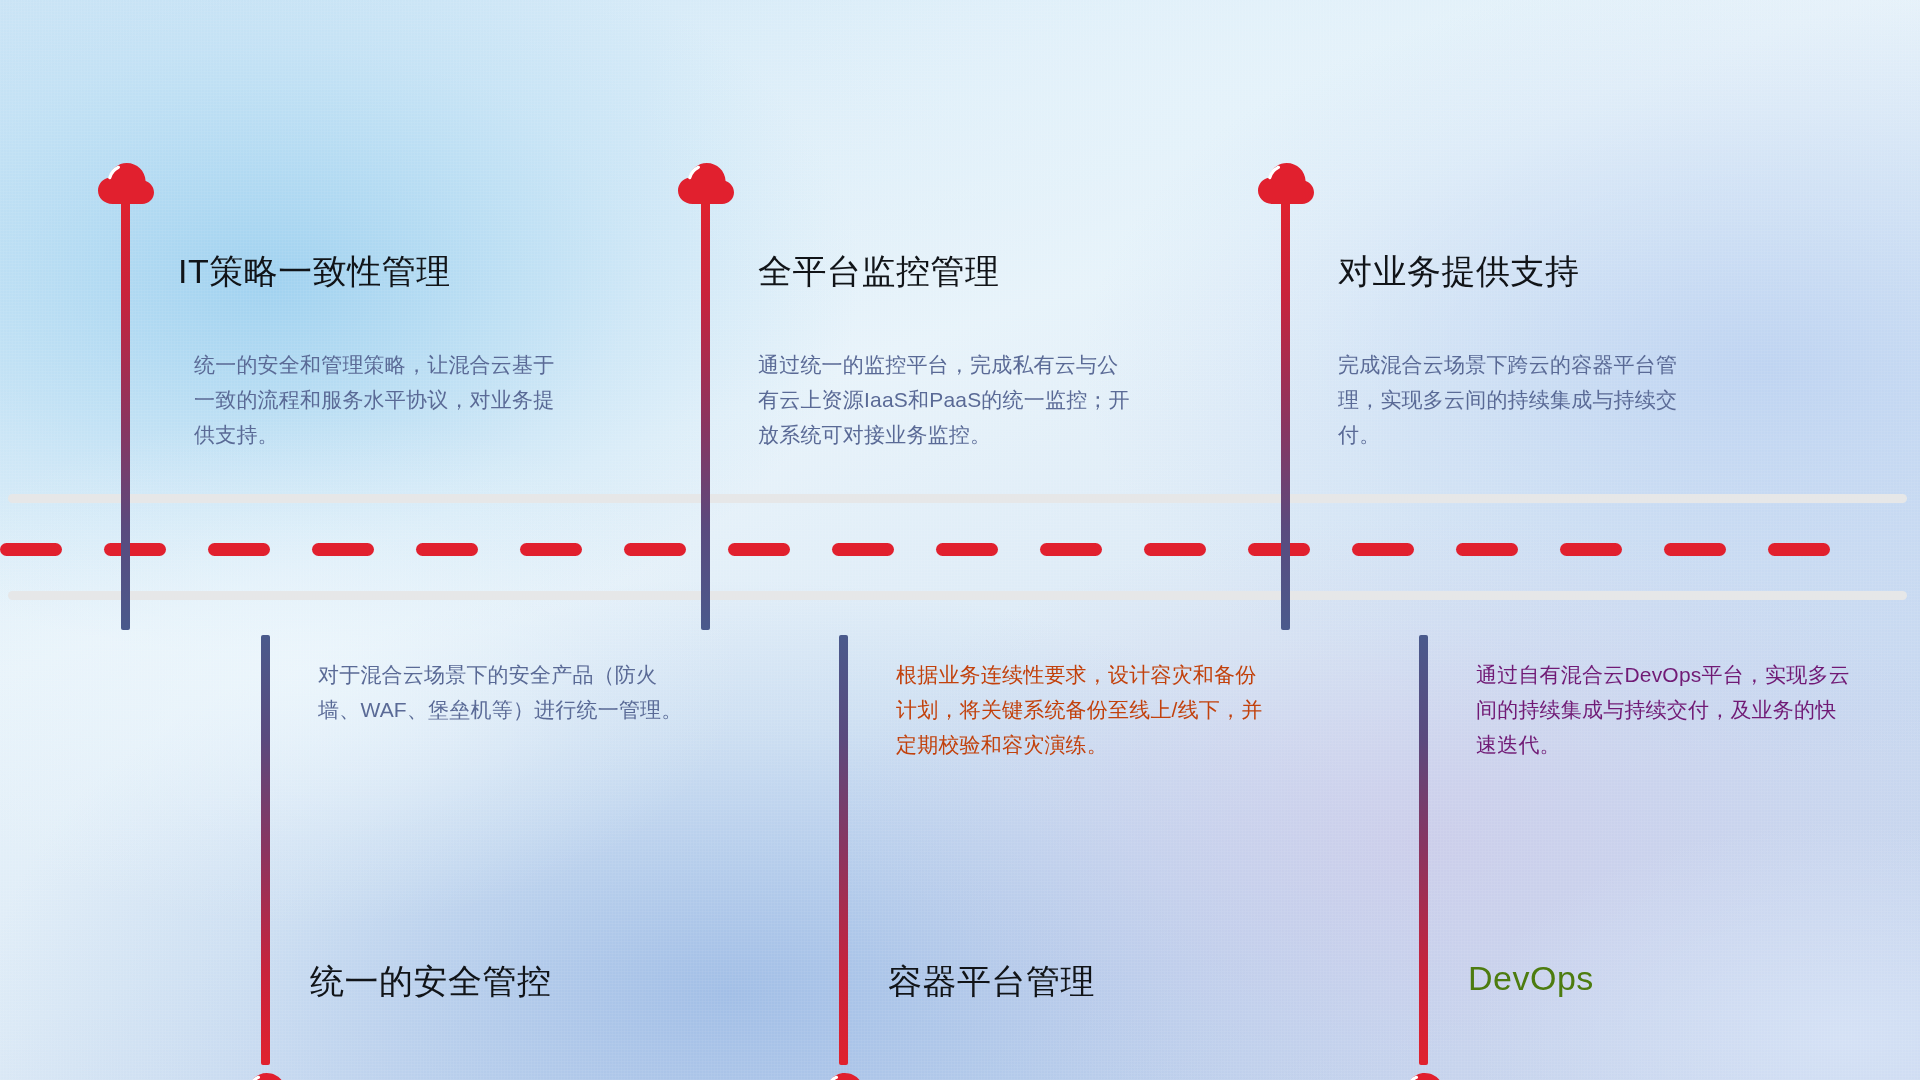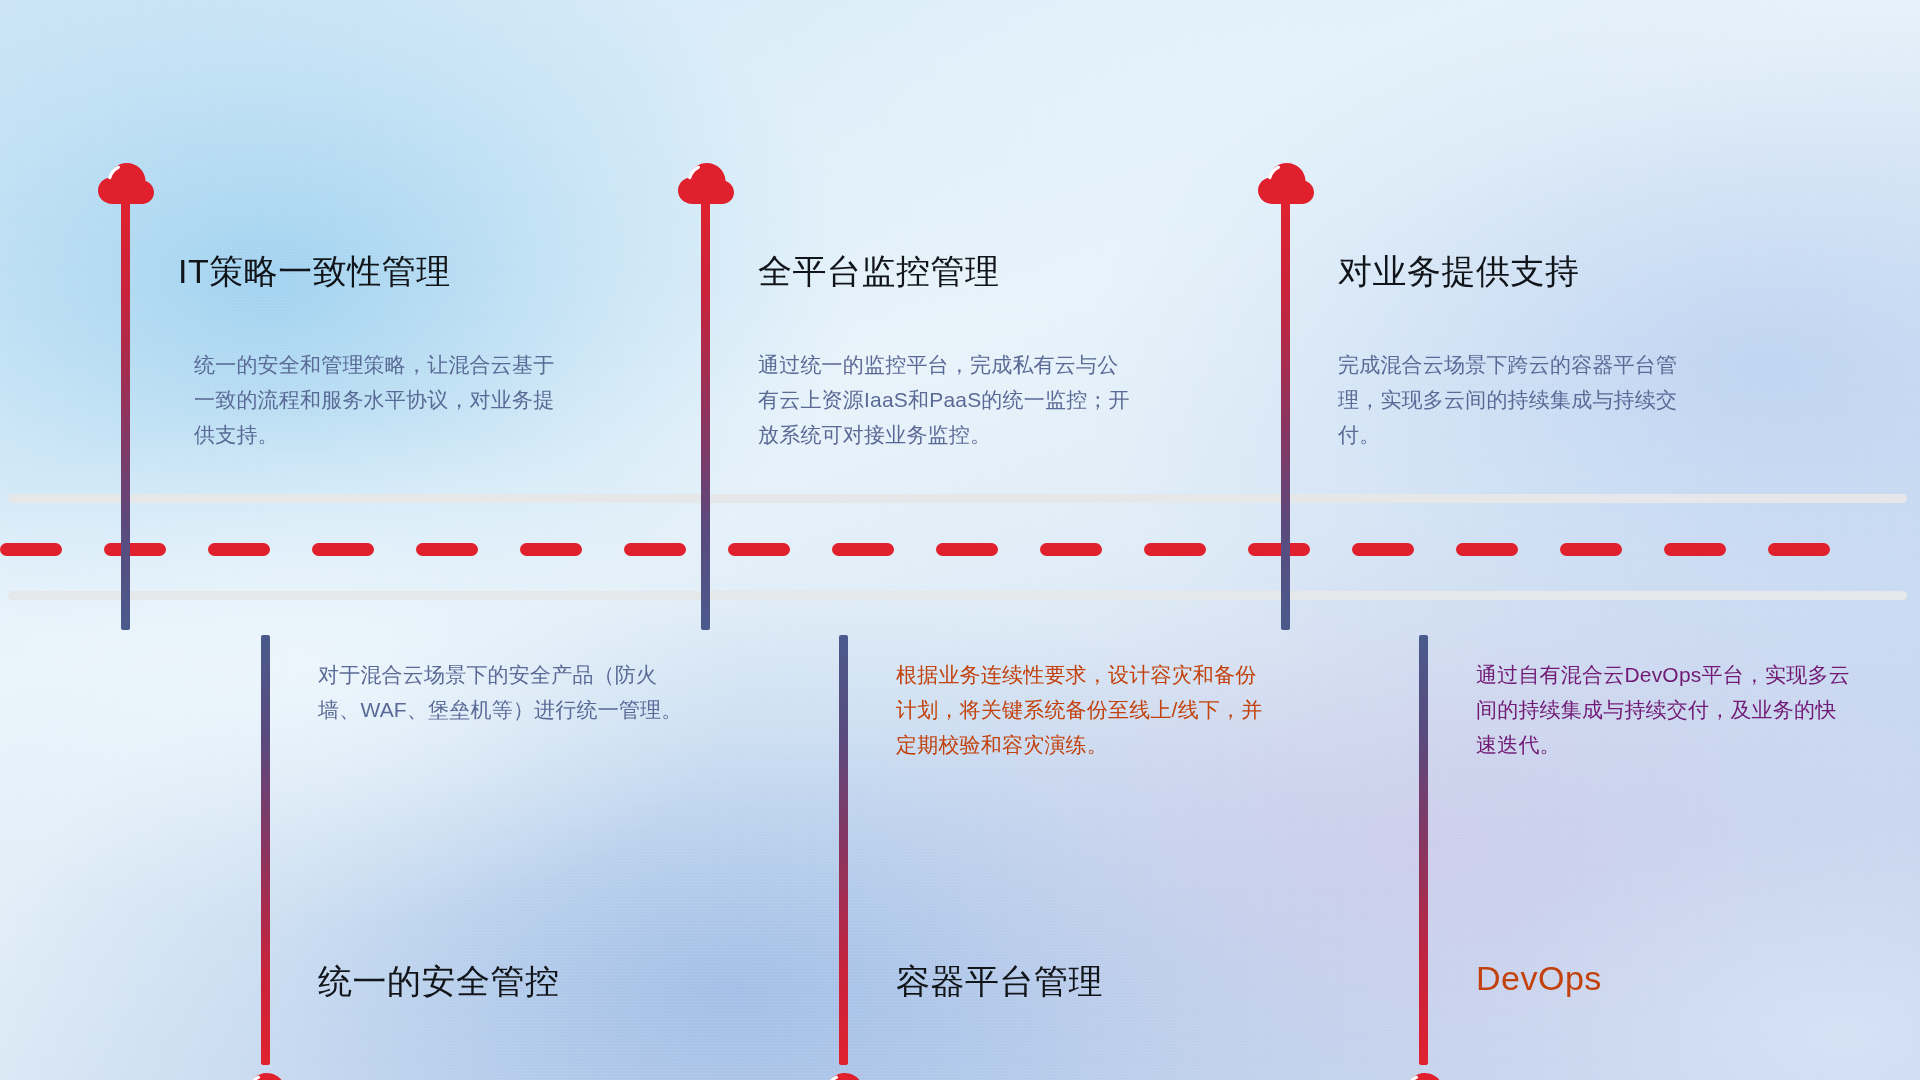--- a/index.html
+++ b/index.html
@@ -142,21 +142,21 @@
   
   .top-col .cloud-icon { top: 0px; left: 96px; }
   .top-col .stem { top: 40px; left: 121px; height: 430px; }
   .top-col .col-title { top: 55px; left: 178px; }
   .top-col .col-body  { top: 188px; left: 178px; }
 
   
   .bot-col .stem { top: 5px; left: 121px; height: 430px; }
   .bot-col .cloud-icon { top: 440px; left: 96px; }
   .bot-col .col-body  { top: 0px; left: 178px; margin-top: 28px; }
-  .bot-col .col-title { top: 295px; left: 178px; }
+  .bot-col .col-title { top: 295px; left: 170px; }
 
   
   #col-top-1 { left: 0px;    top: 160px; }
   #col-top-2 { left: 580px;  top: 160px; }
   #col-top-3 { left: 1160px; top: 160px; }
 
   #col-bot-1 { left: 140px;  top: 630px; }
   #col-bot-2 { left: 718px;  top: 630px; }
   #col-bot-3 { left: 1298px; top: 630px; }
 </style>
@@ -262,16 +262,16 @@
 
   <div class="col bot-col" id="col-bot-3">
     <span class="stem up"></span>
     <span class="cloud-icon">
       <svg viewBox="0 0 60 46" xmlns="http://www.w3.org/2000/svg">
         <path d="M16.5 44C8.0 44 2 38.0 2 30.6c0-6.6 4.7-11.9 11.0-12.9C14.8 9.2 22.0 3 30.8 3 41.0 3 49.2 10.9 49.6 20.9 54.6 22.6 58 27.2 58 32.6 58 39.0 52.7 44 46.2 44Z" fill="#e1202e"></path>
         <path d="M13.8 17.6c1.3-4.6 4.4-8.3 8.6-10.3" stroke="#ffffff" stroke-width="3.2" stroke-linecap="round" fill="#e1202e"></path>
       </svg>
     </span>
     <div class="col-body" style="color: #701a75;">通过自有混合云DevOps平台，实现多云间的持续集成与持续交付，及业务的快速迭代。</div>
-    <div class="col-title" style="color: #c2410c;">DevOps</div>
+    <div class="col-title" style="color: #4d7c0f;">DevOps</div>
   </div>
 
 </div>
 
 </body></html>

